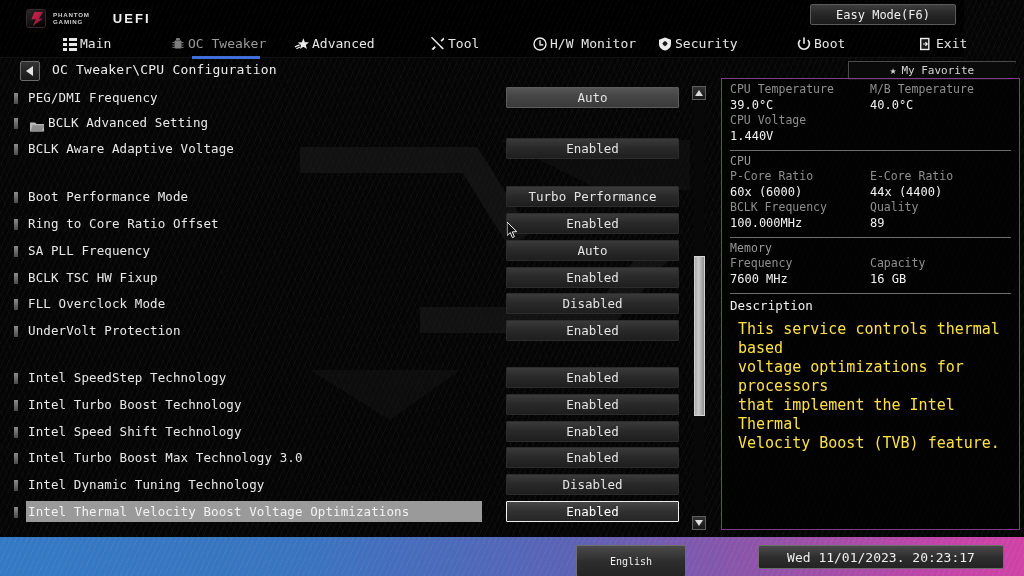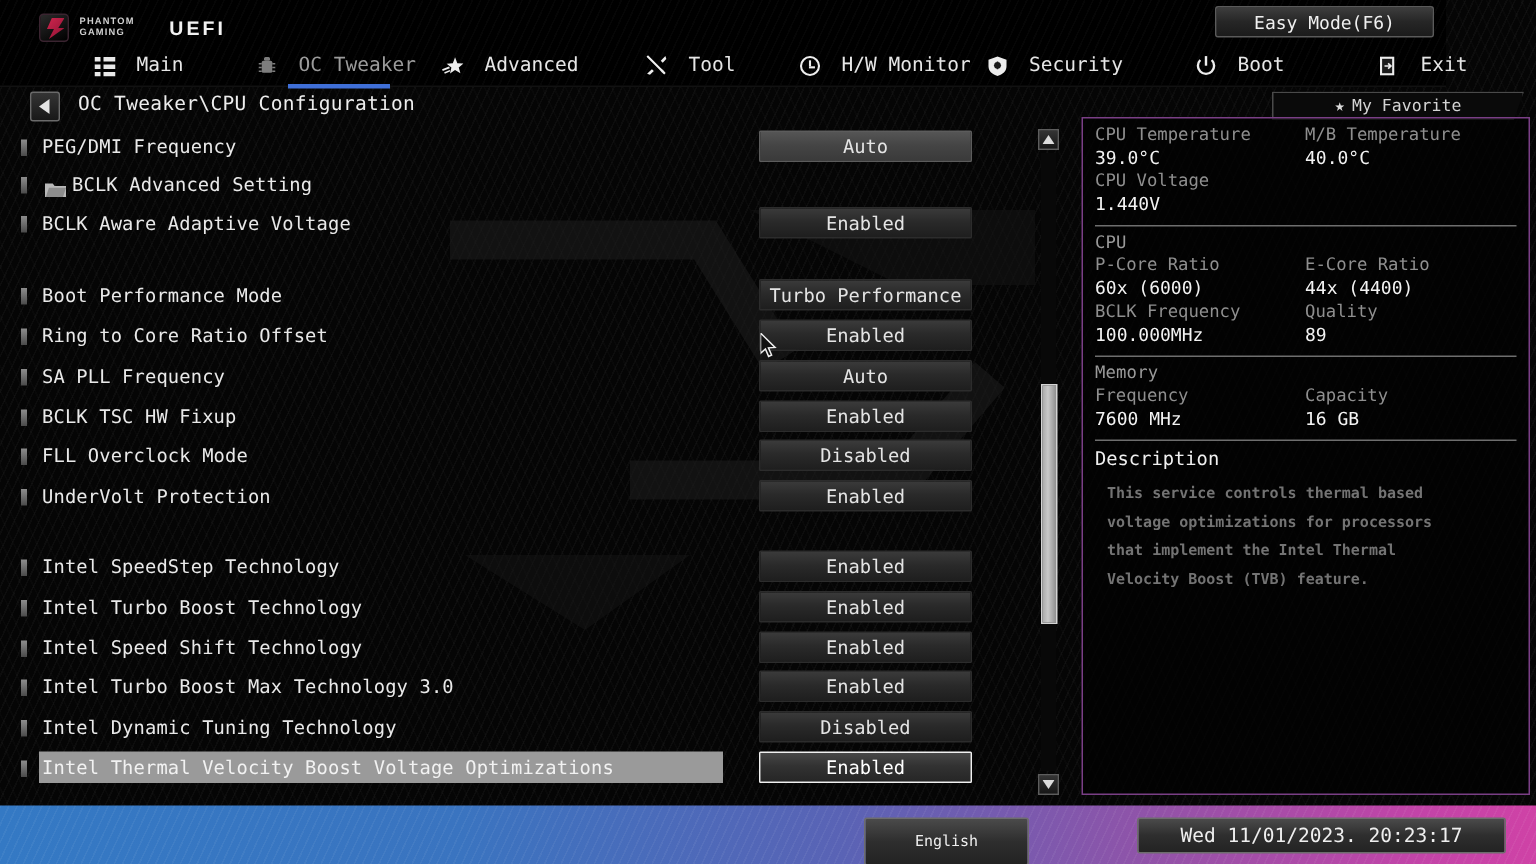--- a/index.html
+++ b/index.html
@@ -105,21 +105,21 @@
 
   .navbar {
     position: absolute;
     left: 0; top: 29px;
     width: 1024px; height: 29px;
   }
   .nav-item {
     position: absolute;
     top: 0;
     height: 29px;
-    display: flex; align-items: center; gap: 14px;
+    display: flex; align-items: center; gap: 3px;
     font-size: 13px;
     color: #e6e6e6;
     white-space: nowrap;
     cursor: pointer;
   }
   .nav-item.active { color: #9b9b9b; }
   .nav-item.active .nav-underline {
     position: absolute;
     left: 22px; bottom: -1px;
     width: 68px; height: 3px;
@@ -223,21 +223,21 @@
     background: #9a9a9a;
   }
   .row.selected .row-label {
     color: #f2f2f2;
     z-index: 2;
   }
 
   .val-btn {
     position: absolute;
     left: 506px; top: 1px;
-    width: 142px; height: 21px;
+    width: 173px; height: 21px;
     border: 1px solid #2c2c2c;
     border-radius: 1px;
     background: linear-gradient(180deg,#3a3a3a 0%,#2a2a2a 45%,#1e1e1e 100%);
     display: flex; align-items: center; justify-content: center;
     font-size: 12.5px;
     color: #e4e4e4;
     cursor: pointer;
     white-space: nowrap;
   }
   .row.selected .val-btn {
@@ -320,25 +320,24 @@
     margin: 6px 0 3px 0;
   }
   .desc-title {
     font-size: 12.5px;
     color: #f0f0f0;
     margin-top: 4px;
   }
   .desc-body {
     margin-top: 7px;
     padding-left: 8px;
-    font-size: 10px;
-    color: #737373;
+    font-size: 15px;
+    color: #fde047;
     line-height: 19px;
     white-space: pre-line;
-    font-weight: bold;
   }
 
   
   .footer {
     position: absolute;
     left: 0; bottom: 0;
     width: 1024px; height: 39px;
     background: linear-gradient(90deg,
       #3479c4 0%,
       #3a74c0 30%,

